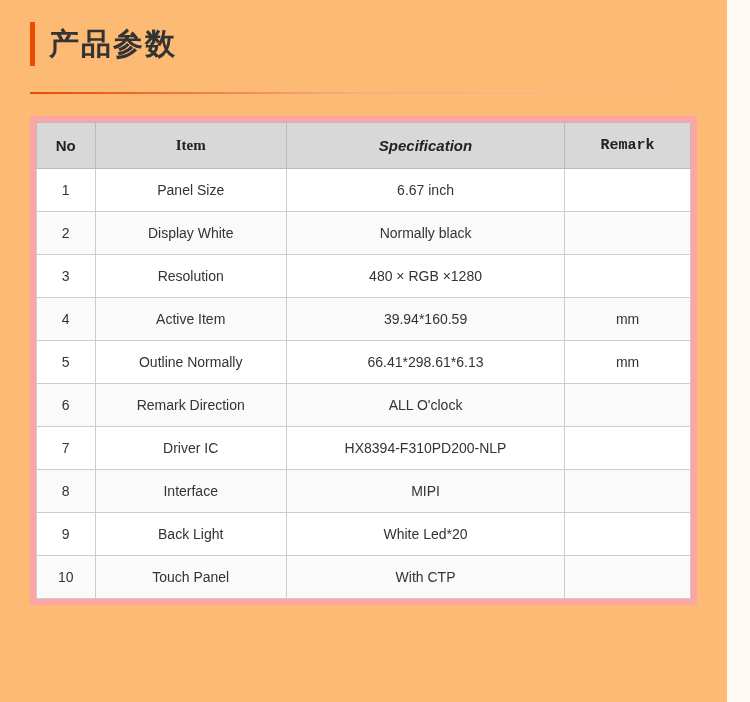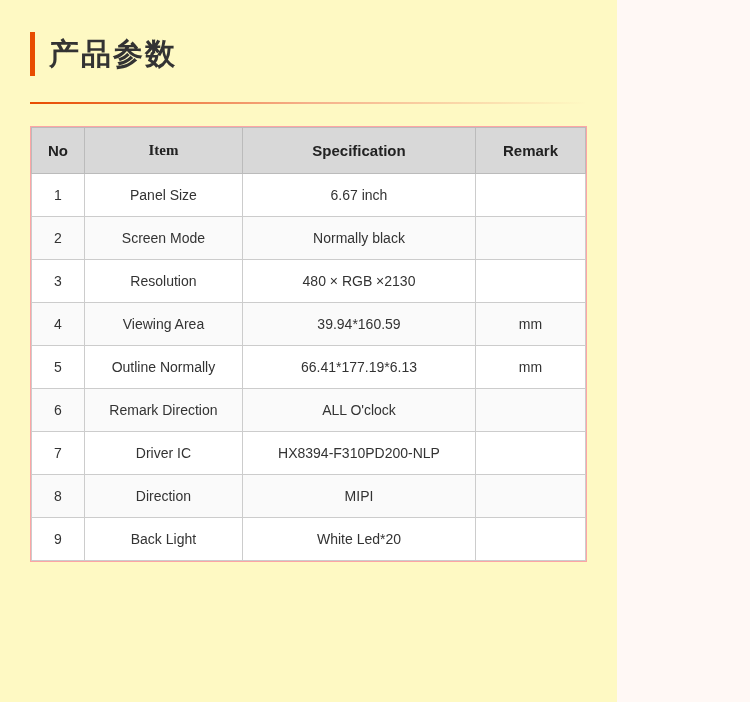--- a/index.html
+++ b/index.html
@@ -10,24 +10,24 @@
 
     body {
       width: 750px;
       min-height: 702px;
       background-color: #fff8f5;
       font-family: Arial, "Microsoft YaHei", sans-serif;
       color: #333;
     }
 
     .page-wrapper {
-      width: 617px;
+      width: 727px;
       min-height: 702px;
-      background: #fef9c3;
-      padding: 32px 30px 30px 30px;
+      background: #fdba74;
+      padding: 22px 30px 30px 30px;
     }
 
     .title-section {
       display: flex;
       align-items: center;
       margin-bottom: 20px;
       padding-bottom: 6px;
     }
 
     .title-bar {
@@ -47,21 +47,21 @@
 
     .orange-line {
       width: 100%;
       height: 2px;
       background: linear-gradient(to right, #e84c00, #f5b08a, transparent);
       margin-bottom: 22px;
     }
 
     .table-wrapper {
       width: 100%;
-      border: 1px solid #fca5a5;
+      border: 6px solid #fca5a5;
       border-collapse: collapse;
       background: #fff;
     }
 
     table {
       width: 100%;
       border-collapse: collapse;
       background: #fff;
     }
 
@@ -98,24 +98,26 @@
       width: 60px;
     }
 
     .col-item {
       width: 200px;
       font-family: Liberation Serif, serif;
     }
 
     .col-spec {
       width: 290px;
+      font-style: italic;
     }
 
     .col-remark {
       width: 130px;
+      font-family: Liberation Mono, monospace;
     }
   </style>
 </head>
 <body>
 
 <div class="page-wrapper">
 
   <div class="title-section">
     <div class="title-bar"></div>
     <span class="title-text">产品参数</span>
@@ -135,63 +137,69 @@
       </thead>
       <tbody id="table-body">
       <tr>
             <td>1</td>
             <td>Panel Size</td>
             <td>6.67 inch</td>
             <td></td>
           </tr>
           <tr>
             <td>2</td>
-            <td>Screen Mode</td>
+            <td>Display White</td>
             <td>Normally black</td>
             <td></td>
           </tr>
           <tr>
             <td>3</td>
             <td>Resolution</td>
-            <td>480 × RGB ×2130</td>
+            <td>480 × RGB ×1280</td>
             <td></td>
           </tr>
           <tr>
             <td>4</td>
-            <td>Viewing Area</td>
+            <td>Active Item</td>
             <td>39.94*160.59</td>
             <td>mm</td>
           </tr>
           <tr>
             <td>5</td>
             <td>Outline Normally</td>
-            <td>66.41*177.19*6.13</td>
+            <td>66.41*298.61*6.13</td>
             <td>mm</td>
           </tr>
           <tr>
             <td>6</td>
             <td>Remark Direction</td>
             <td>ALL O'clock</td>
             <td></td>
           </tr>
           <tr>
             <td>7</td>
             <td>Driver IC</td>
             <td>HX8394-F310PD200-NLP</td>
             <td></td>
           </tr>
           <tr>
             <td>8</td>
-            <td>Direction</td>
+            <td>Interface</td>
             <td>MIPI</td>
             <td></td>
           </tr>
           <tr>
             <td>9</td>
             <td>Back Light</td>
             <td>White Led*20</td>
             <td></td>
           </tr>
+          <tr>
+            <td>10</td>
+            <td>Touch Panel</td>
+            <td>With CTP</td>
+            <td></td>
+          </tr>
         </tbody>
     </table>
   </div>
 
 </div>
 
 </body></html>

